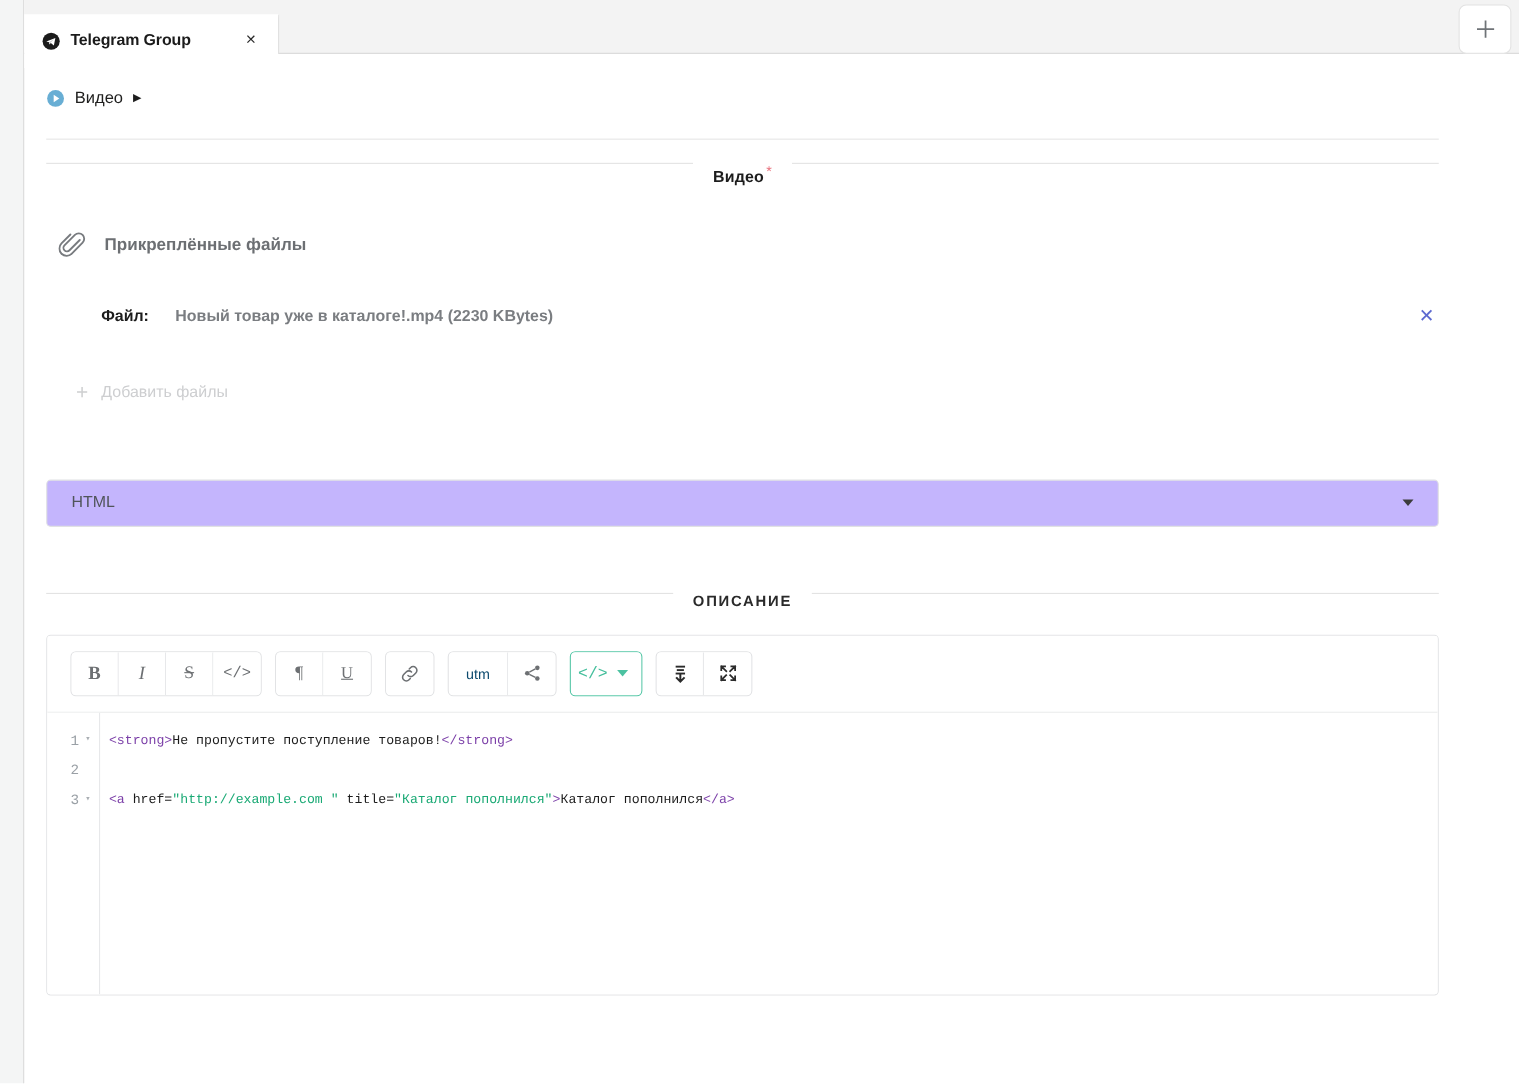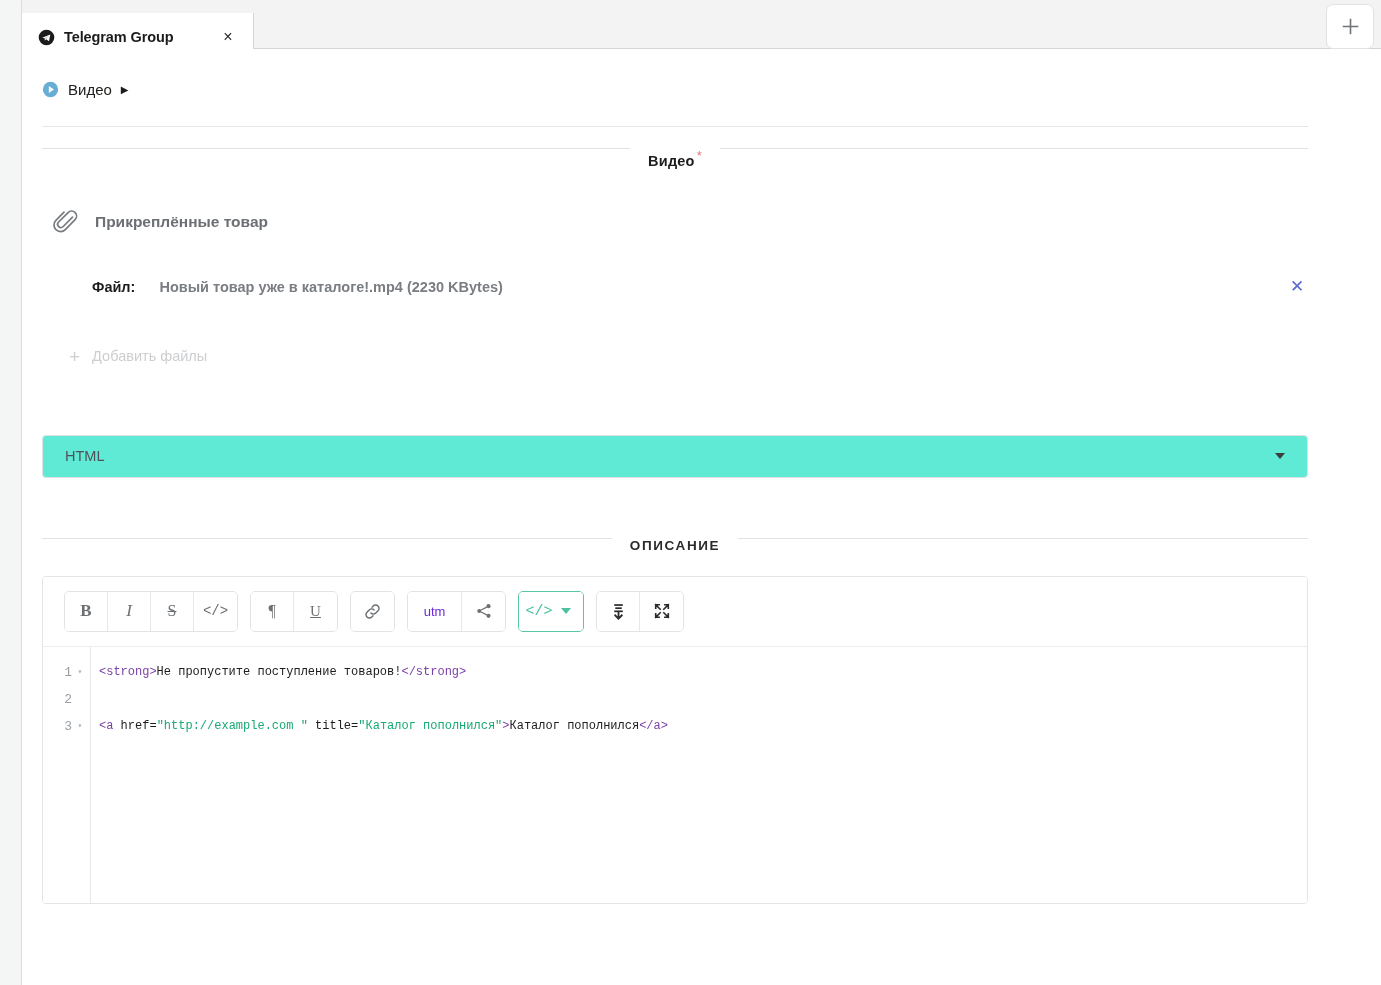--- a/index.html
+++ b/index.html
@@ -240,21 +240,21 @@
   .field-label {
     font-size: 13.5px;
     font-weight: bold;
     color: #212121;
     margin-bottom: 11px;
   }
   .select-box {
     height: 43px;
     border: 1px solid #e0e1e3;
     border-radius: 4px;
-    background: #5eead4;
+    background: #c4b5fd;
     display: flex;
     align-items: center;
     padding: 0 14px 0 22px;
     box-sizing: border-box;
     cursor: pointer;
     position: relative;
   }
   .select-value {
     font-size: 14.5px;
     color: #50545a;
@@ -301,21 +301,21 @@
     background: #ffffff;
     box-sizing: border-box;
   }
   .tb-btn:last-child { border-right: none; }
   .tb-btn.b   { font-family: "Liberation Serif", serif; font-size: 17px; font-weight: bold; }
   .tb-btn.i   { font-family: "Liberation Serif", serif; font-size: 17px; font-style: italic; }
   .tb-btn.s   { font-size: 16px; text-decoration: line-through; font-family: "Liberation Serif", serif; }
   .tb-btn.code{ font-size: 14px; font-family: "Liberation Mono", monospace; }
   .tb-btn.para{ font-size: 16px; font-family: "Liberation Serif", serif; }
   .tb-btn.u   { font-size: 15px; text-decoration: underline; font-family: "Liberation Serif", serif; }
-  .tb-btn.utm { font-size: 13px; color: #6d28d9; width: 54px; }
+  .tb-btn.utm { font-size: 13px; color: #0c4a6e; width: 54px; }
 
   .btn-group.active {
     border: 1px solid #56c7a7;
     border-radius: 5px;
   }
   .tb-btn.active-code {
     color: #44bf9c;
     font-size: 15px;
     font-family: "Liberation Mono", monospace;
     width: 40px;
@@ -422,21 +422,21 @@
     <div class="cap">
       <span>Видео</span><span class="req">*</span>
     </div>
     <div class="line"></div>
   </div>
 
   <div class="attach-head">
     <svg class="clip-icon" viewBox="0 0 26 26">
       <path d="M19.5 8.2 L10.2 17.5 a3.2 3.2 0 0 1-4.6-4.5 L15.1 3.6 a4.9 4.9 0 0 1 7 7 L12.3 20.6 a6.6 6.6 0 0 1-9.4-9.3 L11 3.2" fill="none" stroke="#787b7f" stroke-width="1.7" stroke-linecap="round" stroke-linejoin="round"></path>
     </svg>
-    <span class="attach-title">Прикреплённые товар</span>
+    <span class="attach-title">Прикреплённые файлы</span>
   </div>
 
   <div class="file-row">
     <span class="file-key">Файл:</span>
     <span class="file-name">Новый товар уже в каталоге!.mp4 (2230 KBytes)</span>
     <span class="file-remove">✕</span>
   </div>
 
   <div class="add-file">
     <span class="plus">+</span>

